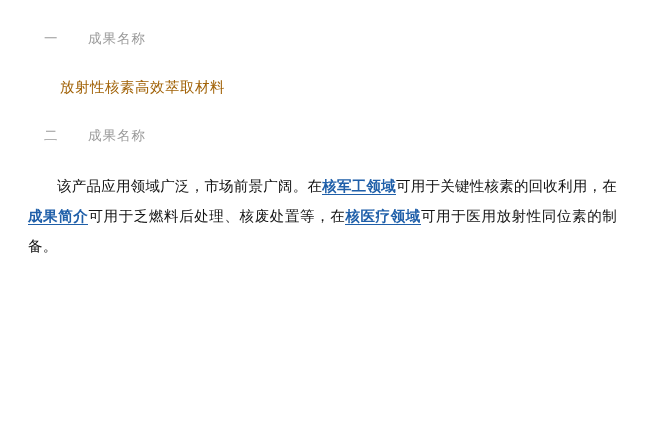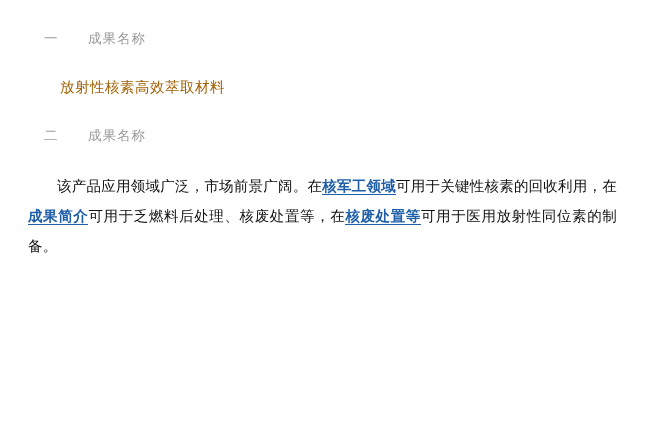--- a/index.html
+++ b/index.html
@@ -117,16 +117,16 @@
     </div>
 
     <div class="result-name">放射性核素高效萃取材料</div>
 
     <div class="section-head">
       <span class="num">二</span>
       <span class="lbl">成果名称</span>
     </div>
 
 
-    <p class="para tight"><span>该产品应用领域广泛，市场前景广阔。在</span><span class="kw">核军工领域</span><span>可用于关键性核素的回收利用，在</span><span class="kw">成果简介</span><span>可用于乏燃料后处理、核废处置等，在</span><span class="kw">核废处置等</span><span>可用于医用放射性同位素的制备。</span></p>
+    <p class="para tight"><span>该产品应用领域广泛，市场前景广阔。在</span><span class="kw">核军工领域</span><span>可用于关键性核素的回收利用，在</span><span class="kw">成果简介</span><span>可用于乏燃料后处理、核废处置等，在</span><span class="kw">核医疗领域</span><span>可用于医用放射性同位素的制备。</span></p>
 
   </div>
 </div>
 
 </body></html>

